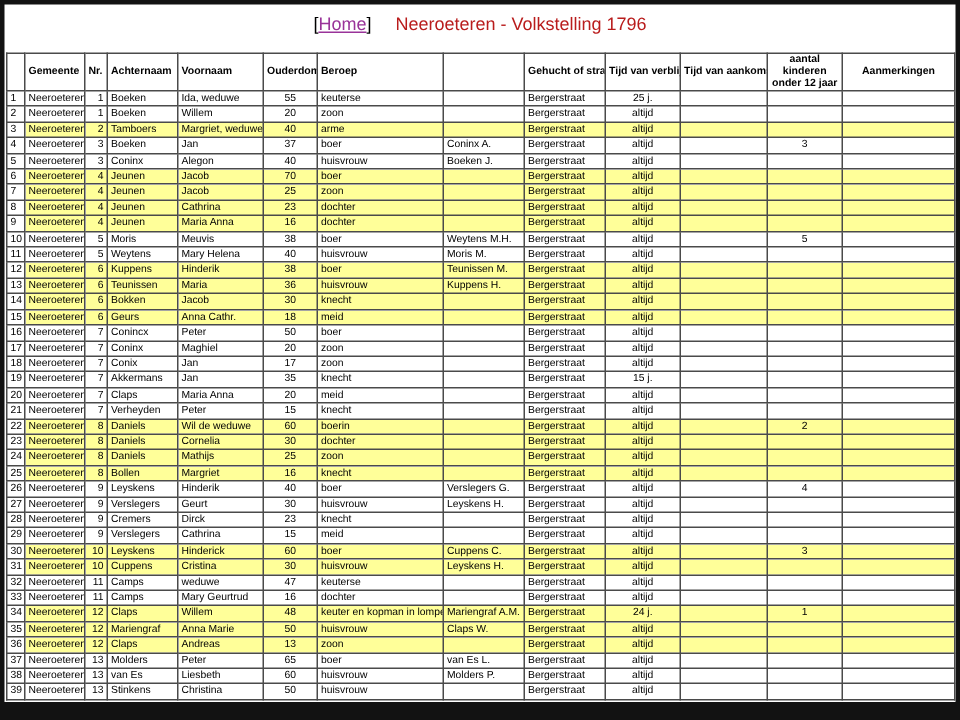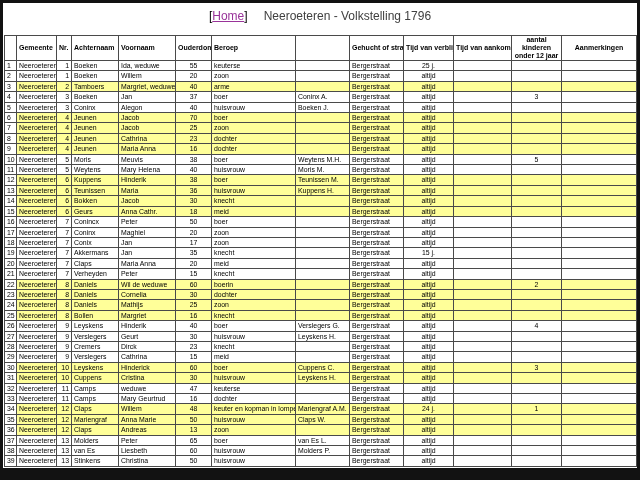--- a/index.html
+++ b/index.html
@@ -4,21 +4,21 @@
 <style>
   html,body{margin:0;padding:0;background:#fff;font-family:"Liberation Sans",sans-serif;}
   .screen{
     width:640px;height:480px;box-sizing:border-box;background:#fff;
     border:3px solid #121212;border-bottom:12px solid #121212;
     overflow:hidden;position:relative;
   }
   .titlebar{text-align:center;padding-top:6px;font-size:12px;color:#000;white-space:nowrap;}
   .home-link{color:#993399;text-decoration:underline;cursor:pointer;}
   .bracket{color:#000;}
-  .page-heading{margin-left:16px;color:#404040;}
+  .page-heading{margin-left:16px;color:#b91c1c;}
   table.census{
     border-collapse:collapse;table-layout:fixed;width:632px;
     margin:12px 0 0 1px;
   }
   .census th,.census td{
     border:1px solid #4a4a4a;padding:0 2px;overflow:hidden;white-space:nowrap;
     color:#000;box-sizing:border-box;
   }
   .census th{
     font-size:7px;font-weight:bold;height:21px;vertical-align:middle;

